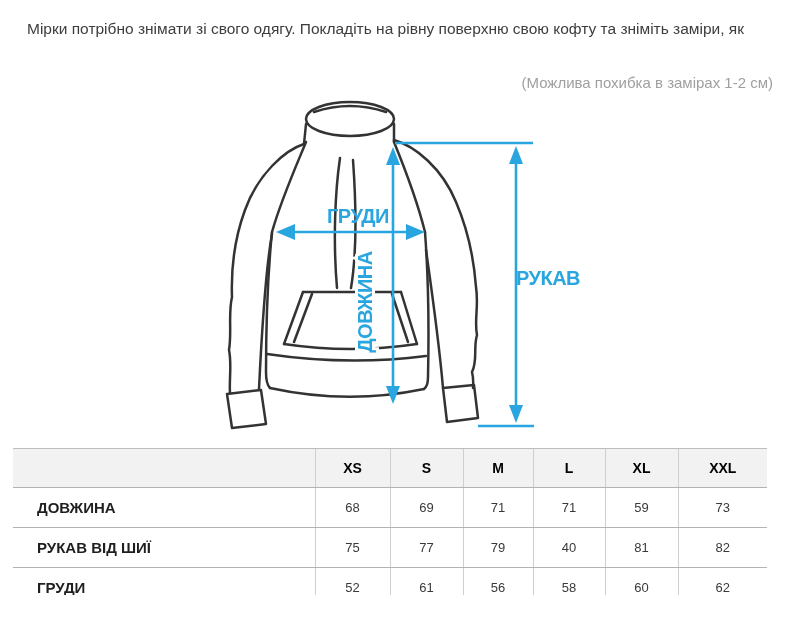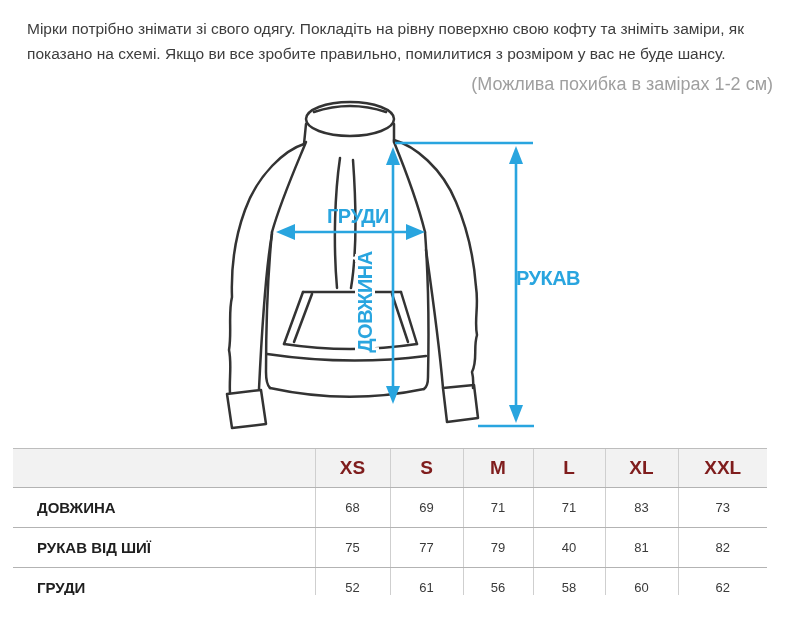--- a/index.html
+++ b/index.html
@@ -19,21 +19,21 @@
     font-size: 15.5px;
     line-height: 25px;
     color: #3d3d3d;
     font-weight: 400;
   }
   .intro .line { display: block; white-space: nowrap; }
   .note {
     position: absolute;
     top: 74px;
     right: 27px;
-    font-size: 18px;
+    font-size: 15px;
     color: #9f9f9f;
   }
   .diagram-svg {
     position: absolute;
     left: 0;
     top: 92px;
   }
   .diagram-label {
     font-family: "Liberation Sans", "DejaVu Sans", sans-serif;
     font-weight: bold;
@@ -56,44 +56,43 @@
     padding: 0;
     vertical-align: middle;
   }
   .size-table thead th { border-top: 1px solid #bdbdbd; }
   .size-table th:not(:first-child),
   .size-table td:not(:first-child) {
     border-left: 1px solid #cfcfcf;
     text-align: center;
   }
   .size-table th.size-col {
-    font-size: 19px;
+    font-size: 14px;
     font-weight: bold;
-    color: #7f1d1d;
+    color: #000000;
   }
   .size-table td.row-label {
     font-size: 15px;
     font-weight: bold;
     color: #1f1f1f;
     padding-left: 24px;
     text-align: left;
   }
   .size-table td.size-val {
     font-size: 13px;
     color: #3a3a3a;
   }
 </style>
 </head>
 <body>
 
 <div class="page">
 
   <div class="intro">
     <span class="line">Мірки потрібно знімати зі свого одягу. Покладіть на рівну поверхню свою кофту та зніміть заміри, як</span>
-    <span class="line">показано на схемі. Якщо ви все зробите правильно, помилитися з розміром у вас не буде шансу.</span>
   </div>
 
   <div class="note">(Можлива похибка в замірах 1-2 см)</div>
 
   <svg class="diagram-svg" width="800" height="352" viewBox="0 0 800 352" xmlns="http://www.w3.org/2000/svg">
 
     <g fill="none" stroke="#333333" stroke-width="2.5" stroke-linecap="round" stroke-linejoin="round">
 
       <path d="M 272 140 C 268 180 266 230 266 280 C 266 288 267 293 270 296"></path>
       <path d="M 425 140 C 428 180 429 240 428 285 C 428 291 427 295 424 297"></path>
@@ -180,21 +179,21 @@
         <th class="size-col">XXL</th>
       </tr>
     </thead>
     <tbody>
       <tr>
         <td class="row-label">ДОВЖИНА</td>
         <td class="size-val">68</td>
         <td class="size-val">69</td>
         <td class="size-val">71</td>
         <td class="size-val">71</td>
-        <td class="size-val">83</td>
+        <td class="size-val">59</td>
         <td class="size-val">73</td>
       </tr>
       <tr>
         <td class="row-label">РУКАВ ВІД ШИЇ</td>
         <td class="size-val">75</td>
         <td class="size-val">77</td>
         <td class="size-val">79</td>
         <td class="size-val">40</td>
         <td class="size-val">81</td>
         <td class="size-val">82</td>

